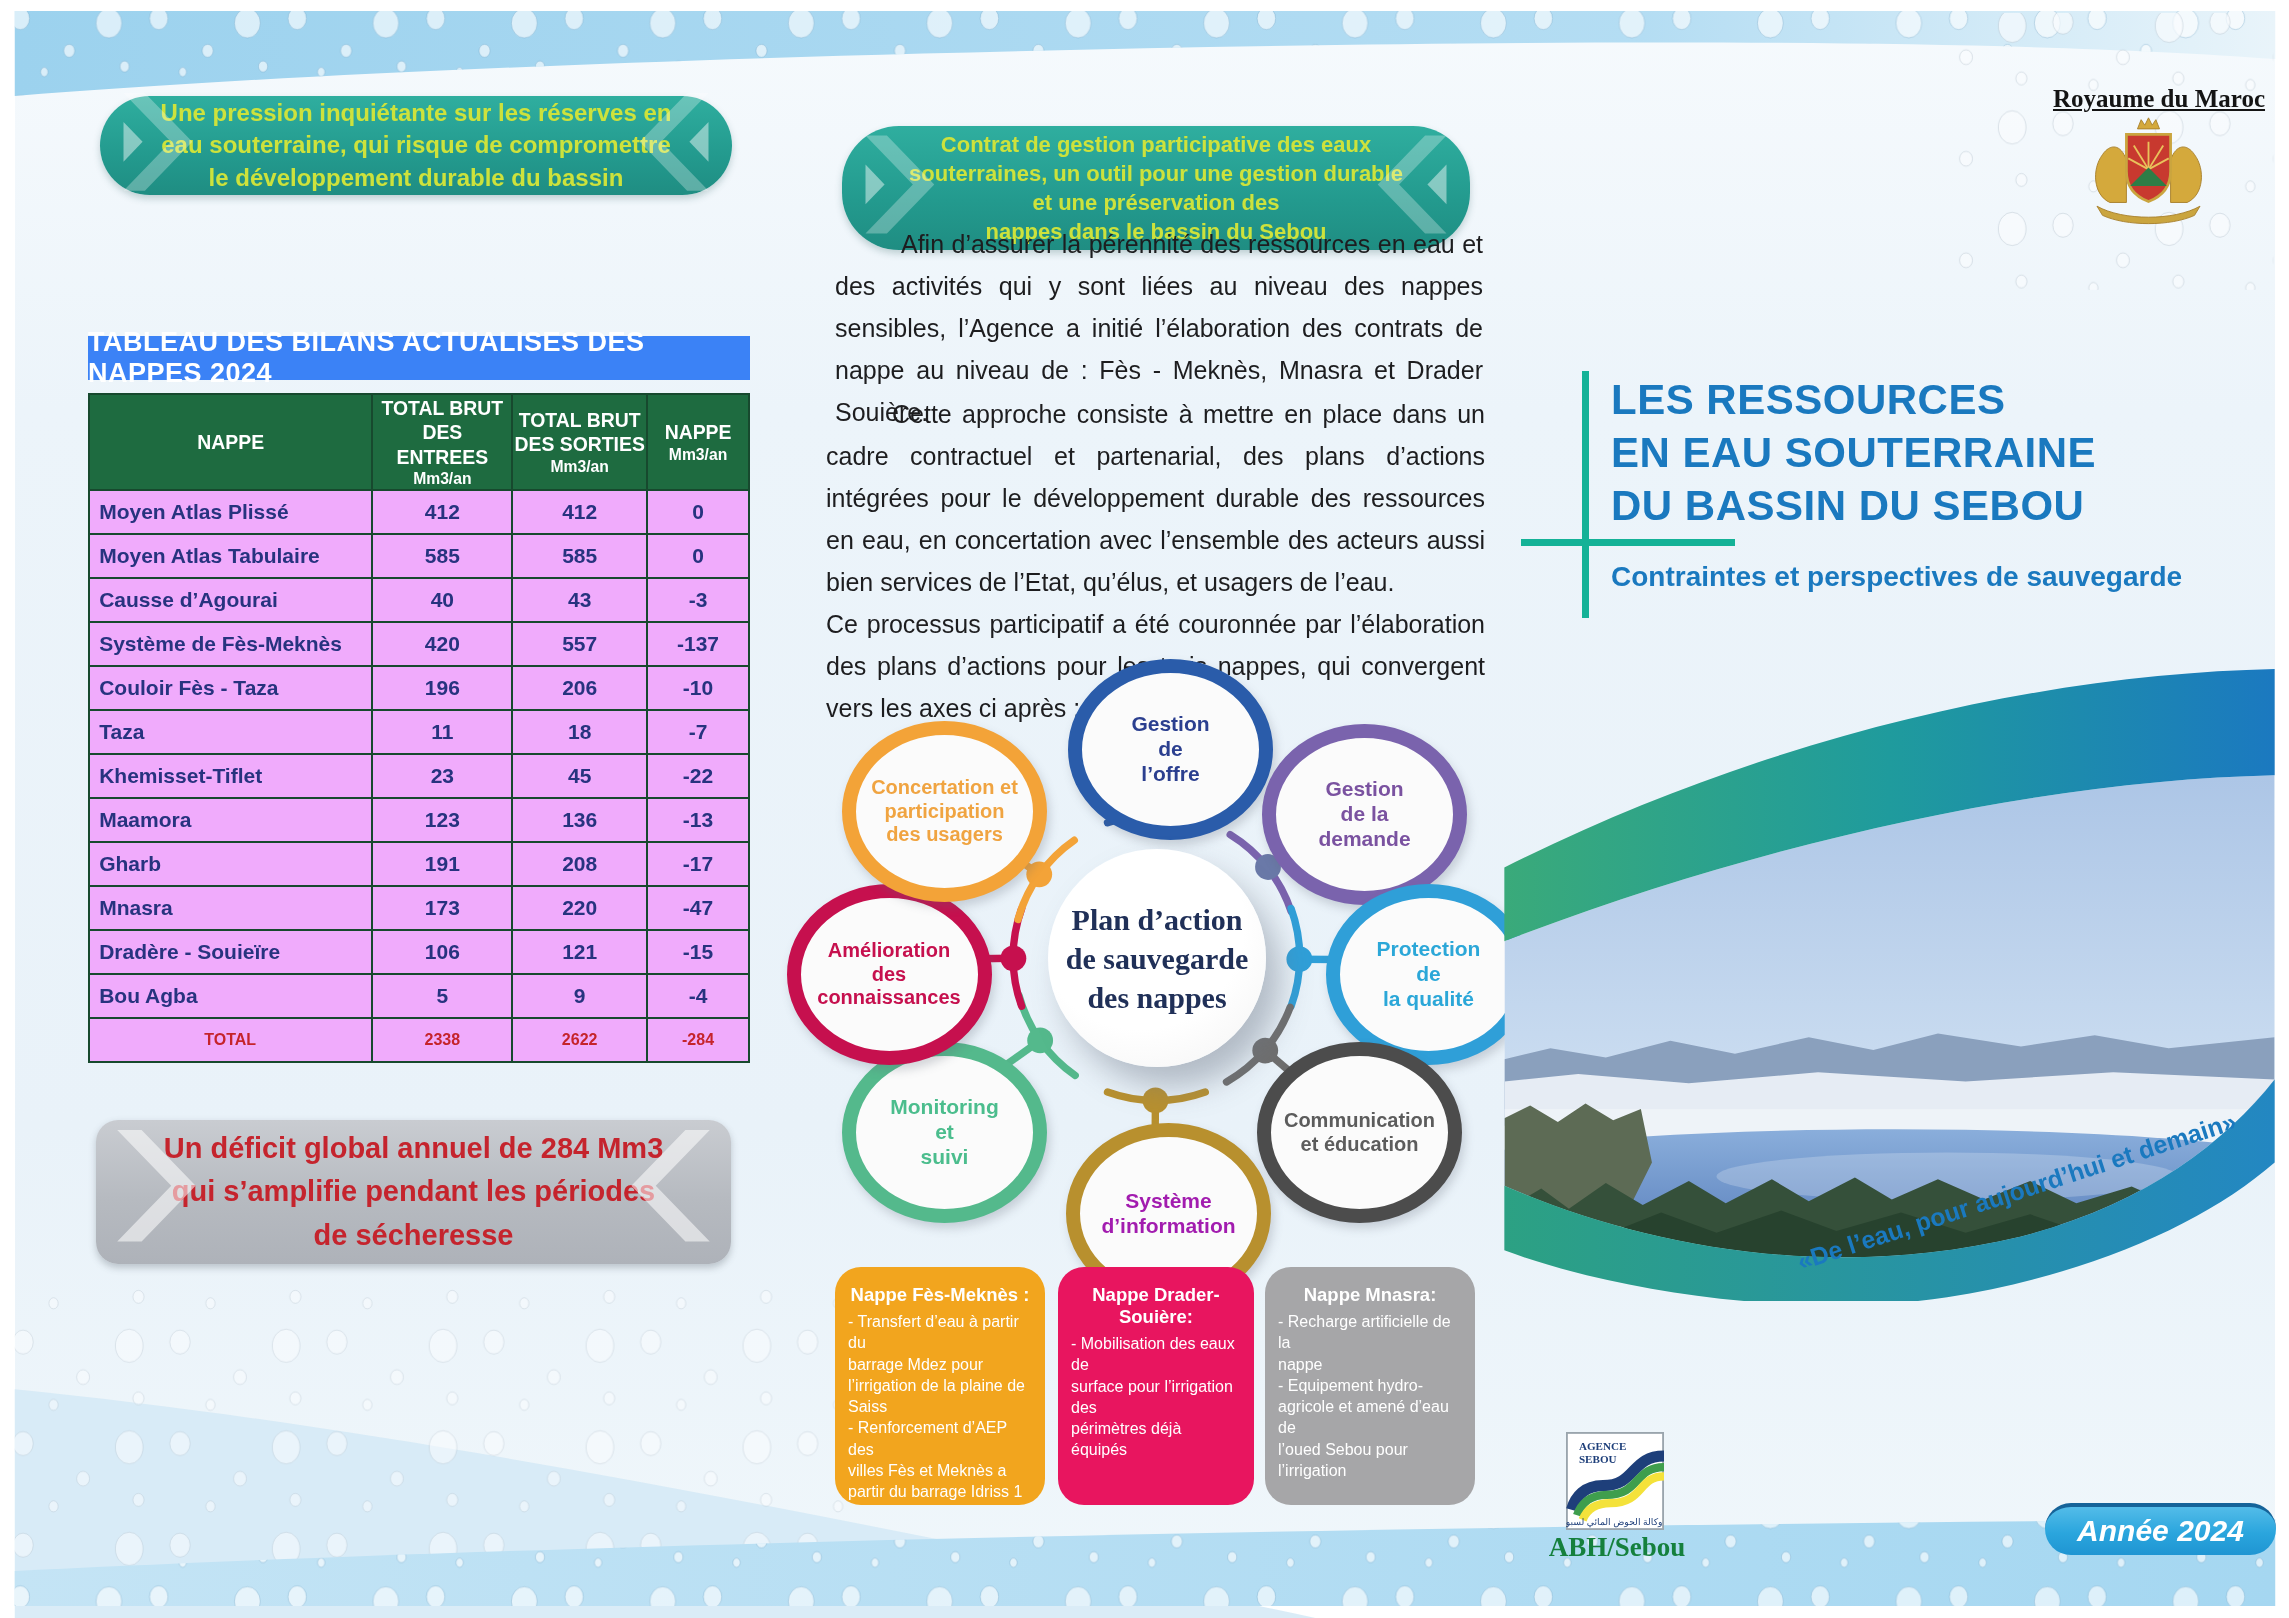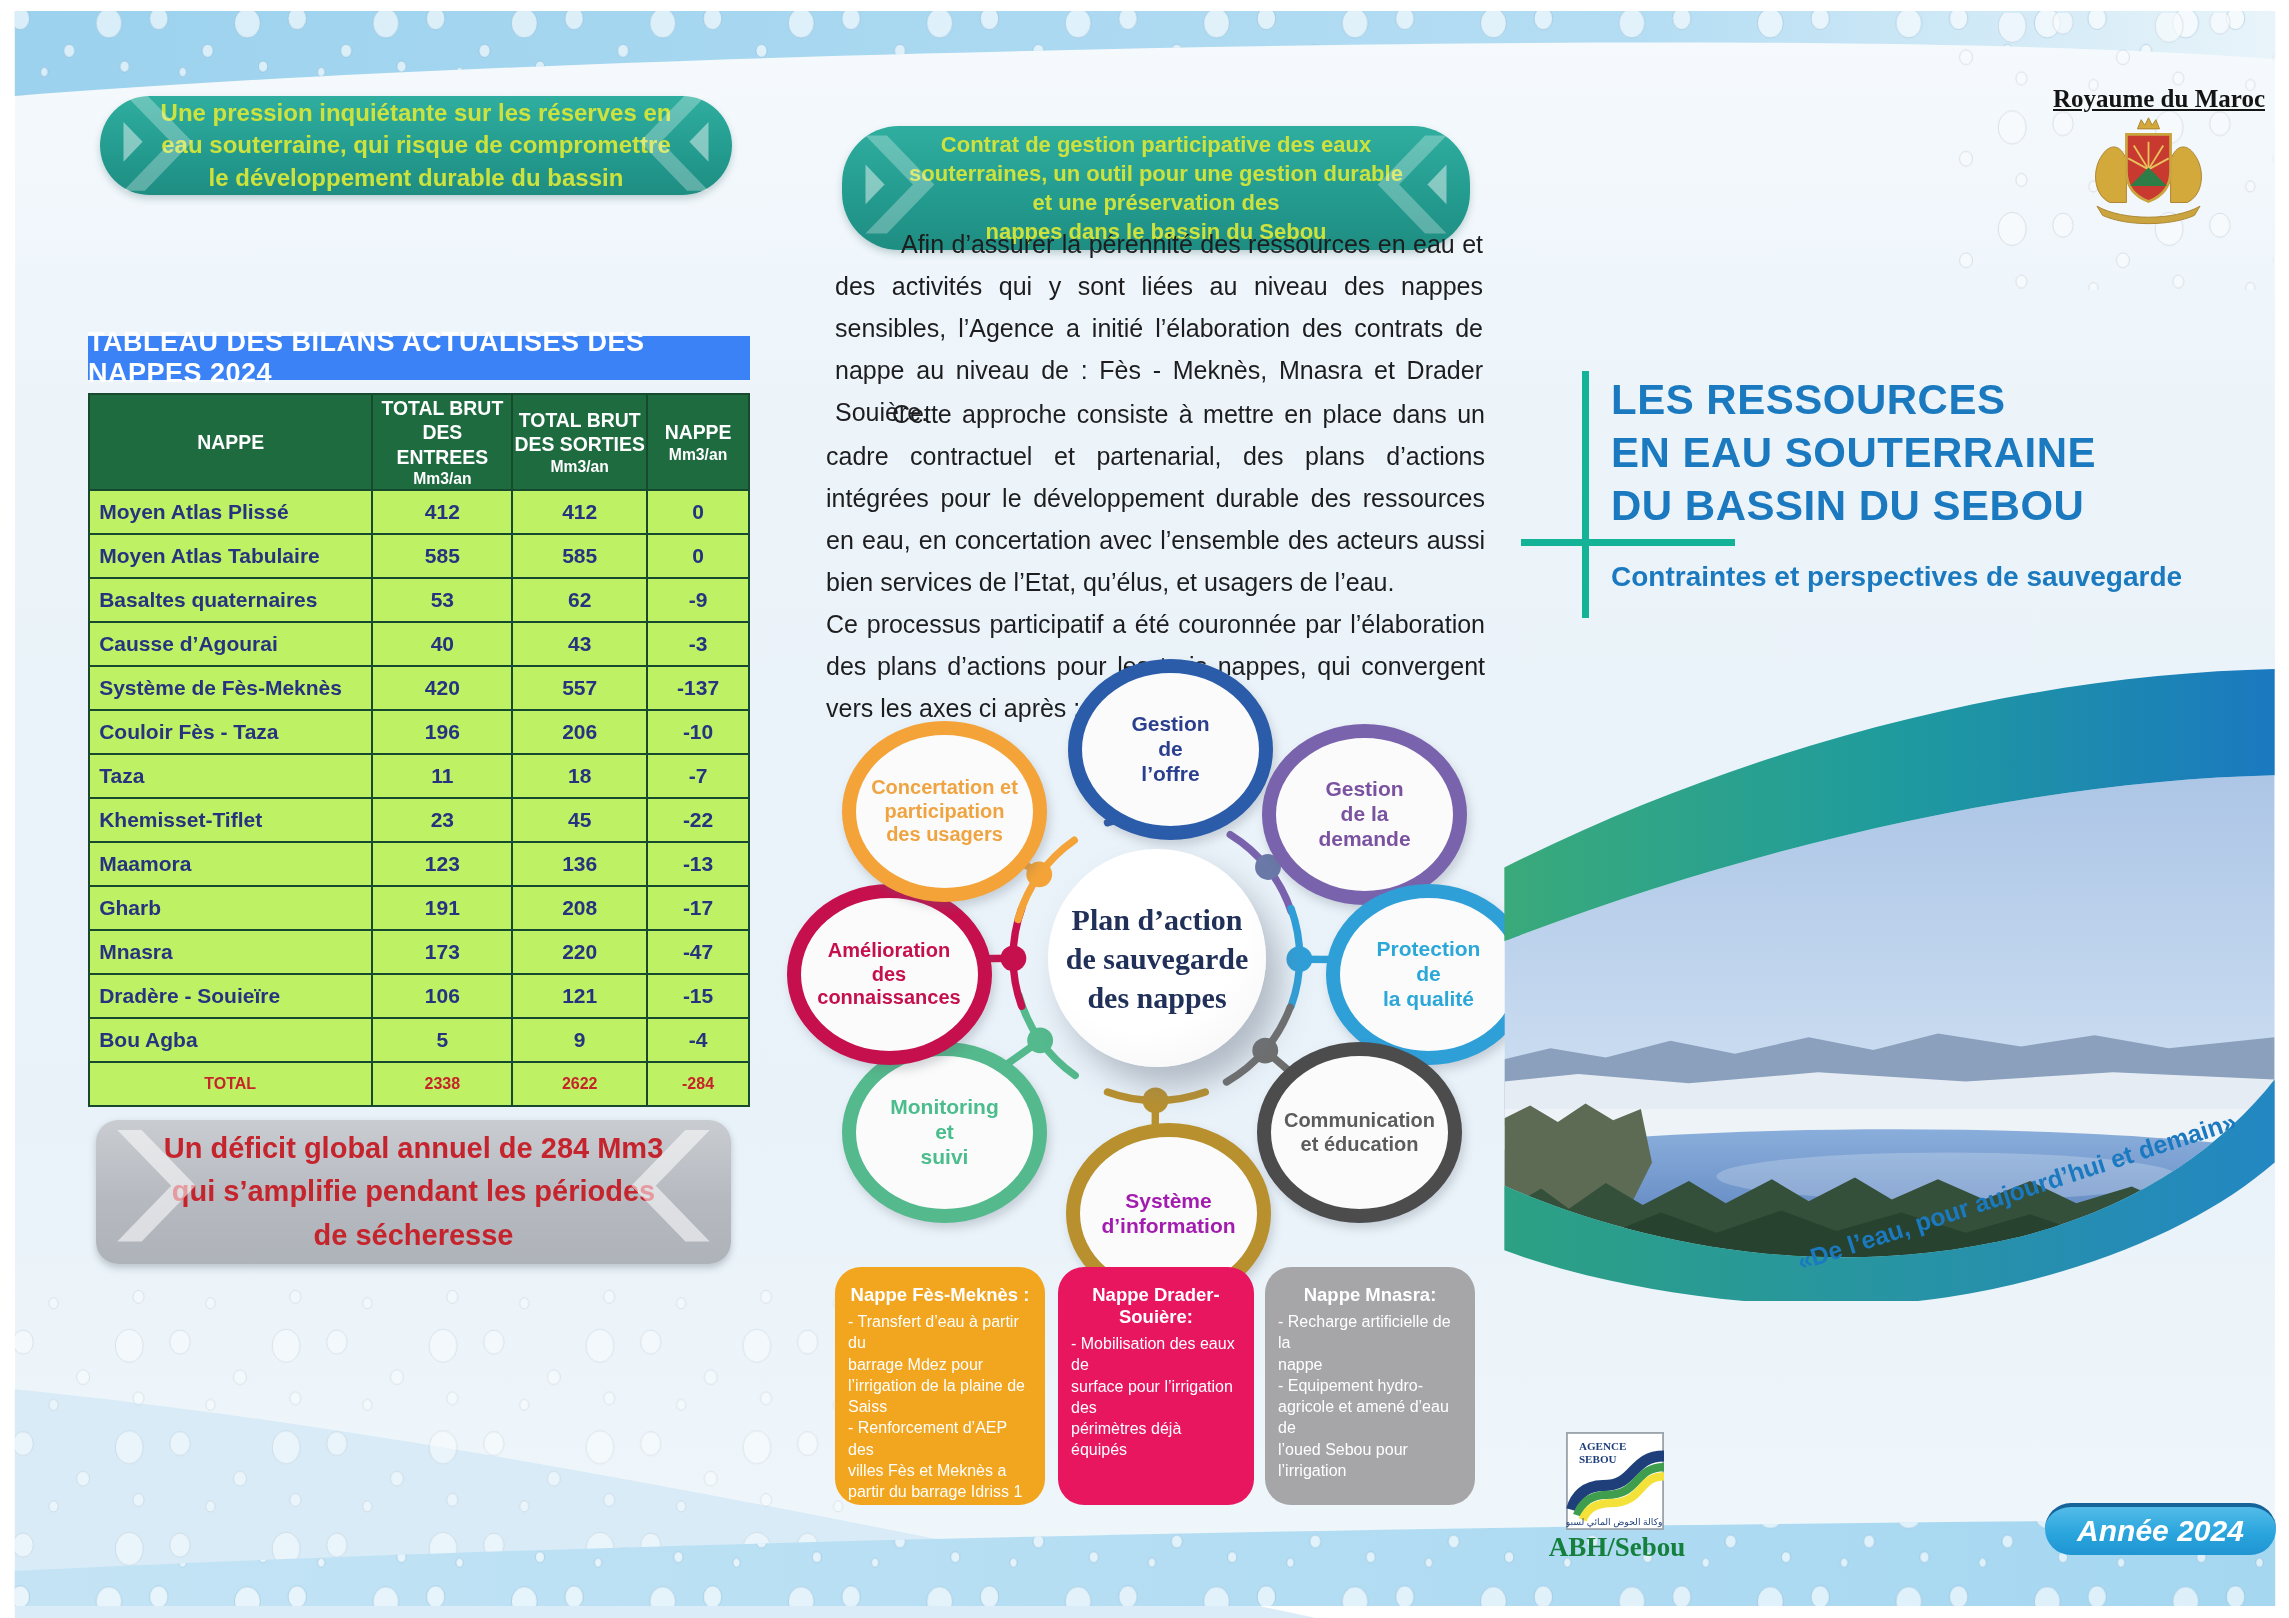--- a/index.html
+++ b/index.html
@@ -42,21 +42,21 @@
   table.nappes{
     position:absolute;left:88px;top:393px;width:662px;border-collapse:collapse;
     font-weight:bold;
   }
   table.nappes th,table.nappes td{border:2.3px solid #17492e;}
   table.nappes th{
     background:#1e6b40;color:#ffffff;font-size:19.4px;line-height:1.25;height:79px;text-align:center;
   }
   table.nappes th .unit{font-size:15.7px;font-weight:bold;display:block;}
   table.nappes td{
-    background:#bef264;color:#27337f;font-size:21px;height:40px;text-align:center;
+    background:#f0abfc;color:#27337f;font-size:21px;height:40px;text-align:center;
   }
   table.nappes td.name{text-align:left;padding-left:9.2px;}
   table.nappes tr.total td{color:#c5242b;font-size:16px;}
   table.nappes tr.total td.name{text-align:center;padding-left:0;}
 
   
   .deficit{
     position:absolute;left:96px;top:1120px;width:635px;height:144px;border-radius:22px;
     background:linear-gradient(180deg,#c9ccd1 0%,#b6bac0 55%,#aeb2b9 100%);
     display:flex;align-items:center;justify-content:center;text-align:center;
@@ -266,26 +266,20 @@
         <td class="name">Moyen Atlas Plissé</td>
         <td>412</td>
         <td>412</td>
         <td>0</td>
       </tr>
   <tr>
         <td class="name">Moyen Atlas Tabulaire</td>
         <td>585</td>
         <td>585</td>
         <td>0</td>
-      </tr>
-  <tr>
-        <td class="name">Basaltes quaternaires</td>
-        <td>53</td>
-        <td>62</td>
-        <td>-9</td>
       </tr>
   <tr>
         <td class="name">Causse d’Agourai</td>
         <td>40</td>
         <td>43</td>
         <td>-3</td>
       </tr>
   <tr>
         <td class="name">Système de Fès-Meknès</td>
         <td>420</td>

